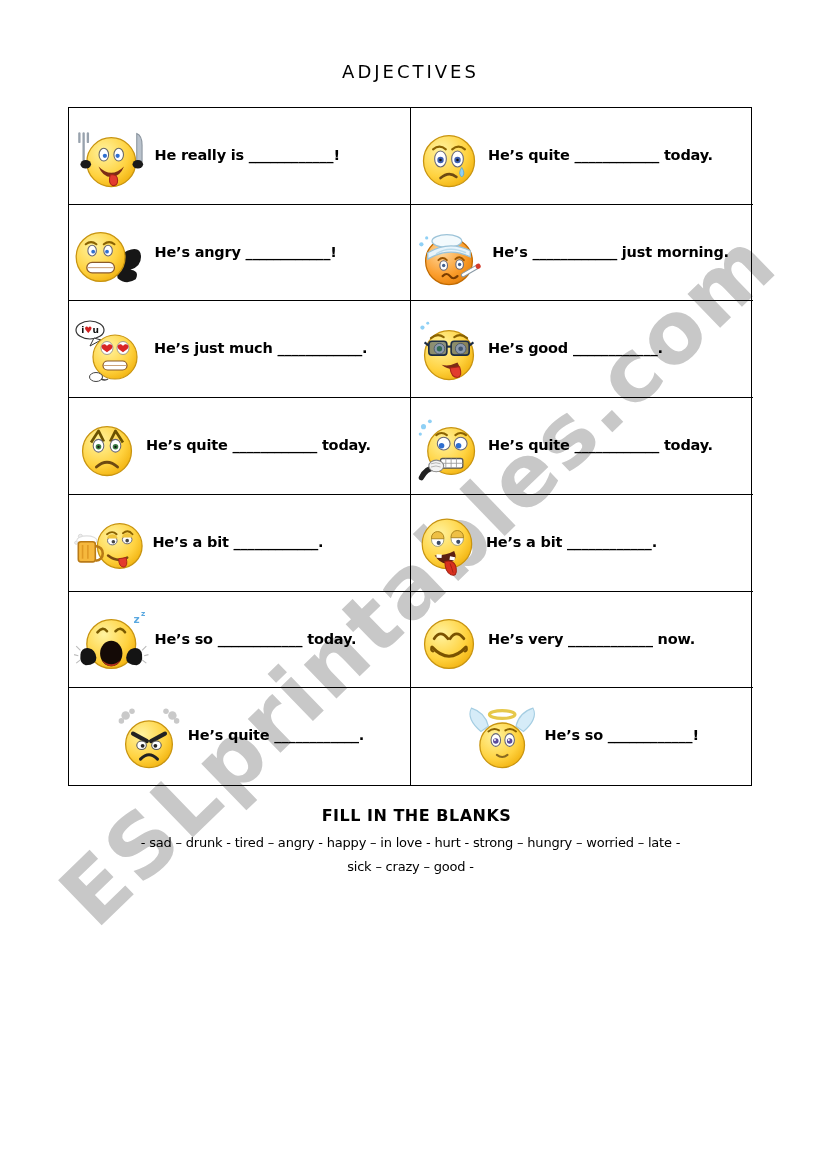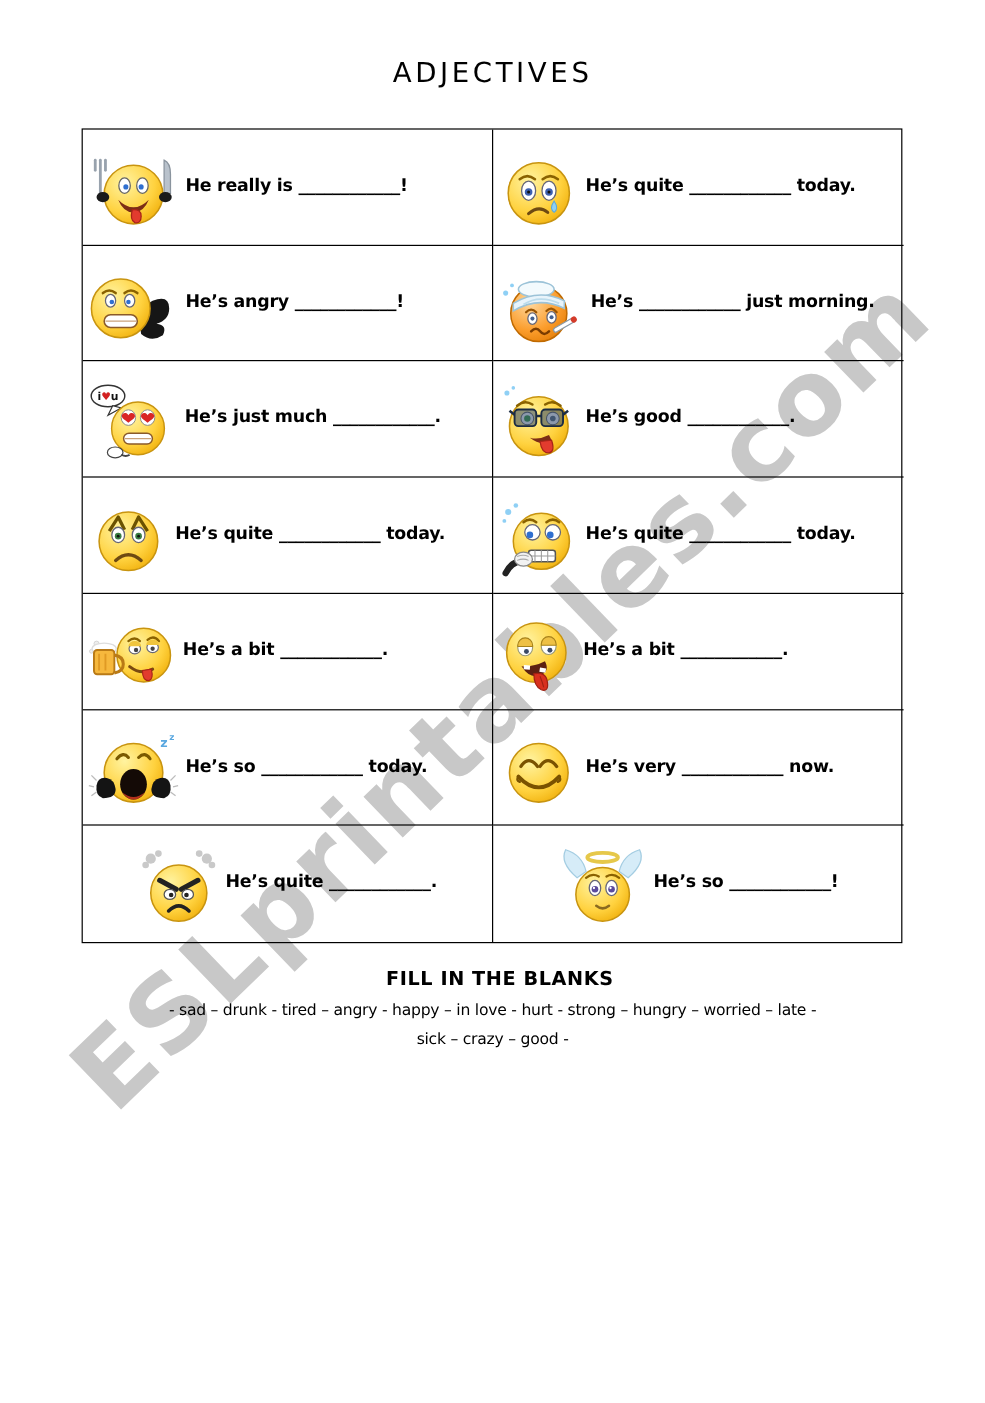--- a/index.html
+++ b/index.html
@@ -18,23 +18,23 @@
     font-size:86px;
     font-weight:700;
     letter-spacing:3px;
     white-space:nowrap;
     z-index:0;
     user-select:none;
   }
   .title{
     position:absolute;
     top:48px;left:0;right:0;
-    margin:0;
+    margin:13px;
     text-align:center;
-    font-size:23px;
+    font-size:18px;
     font-weight:400;
     letter-spacing:3px;
     color:#000;
     z-index:1;
   }
   .grid{
     position:absolute;
     left:68px;top:107px;
     width:684px;height:679px;
     display:grid;

